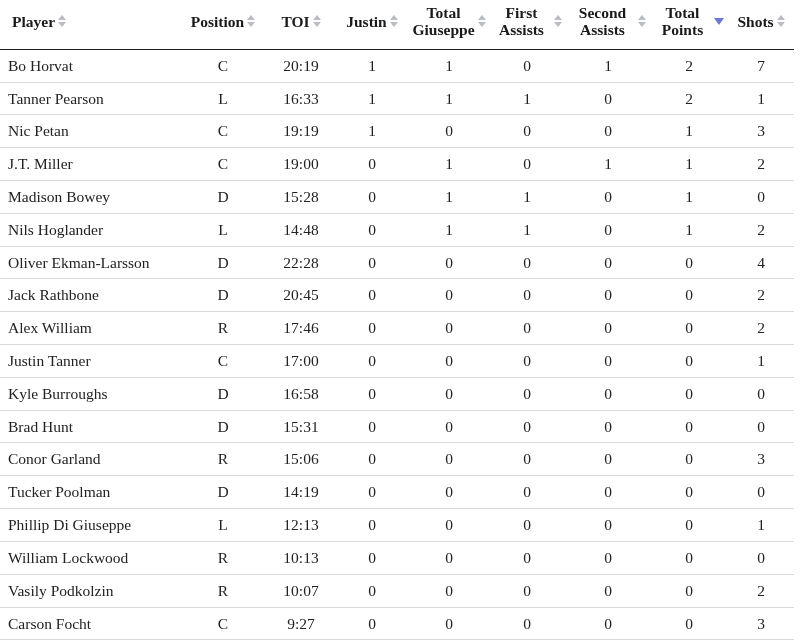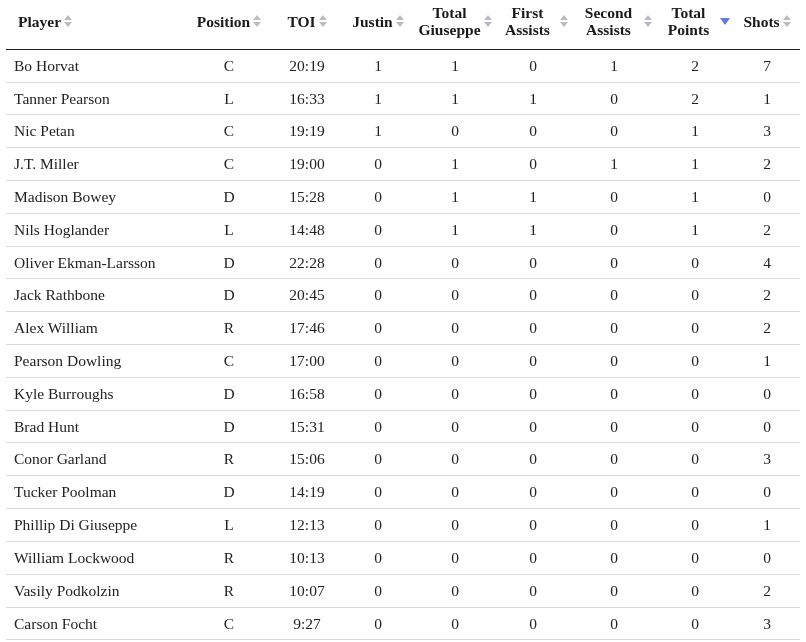--- a/index.html
+++ b/index.html
@@ -10,21 +10,21 @@
   body {
     width: 806px;
     height: 642px;
     font-family: "Liberation Serif", serif;
     color: #222222;
     overflow: hidden;
   }
   .stats-wrap {
     width: 660px;
     box-sizing: border-box;
-    padding: 0 6px;
+    padding: 0 0;
   }
   table.stats {
     border-collapse: collapse;
     width: 794px;
     table-layout: fixed;
     font-family: "Liberation Serif", serif;
   }
   table.stats thead th {
     font-size: 15.5px;
     font-weight: bold;
@@ -292,21 +292,21 @@
           <td>R</td>
           <td>17:46</td>
           <td>0</td>
           <td>0</td>
           <td>0</td>
           <td>0</td>
           <td>0</td>
           <td>2</td>
         </tr>
         <tr>
-          <td class="player">Pearson Dowling</td>
+          <td class="player">Justin Tanner</td>
           <td>C</td>
           <td>17:00</td>
           <td>0</td>
           <td>0</td>
           <td>0</td>
           <td>0</td>
           <td>0</td>
           <td>1</td>
         </tr>
         <tr>

